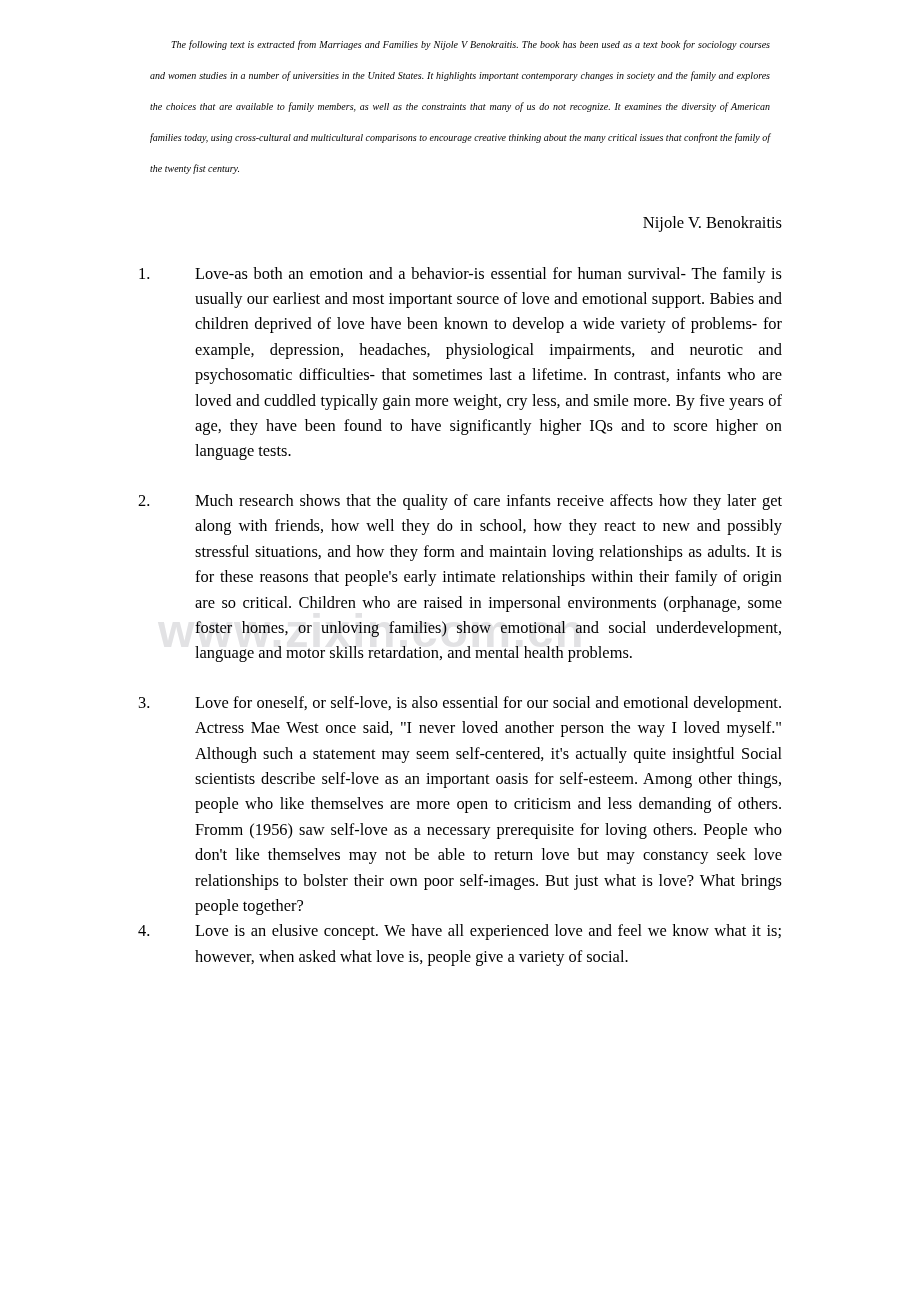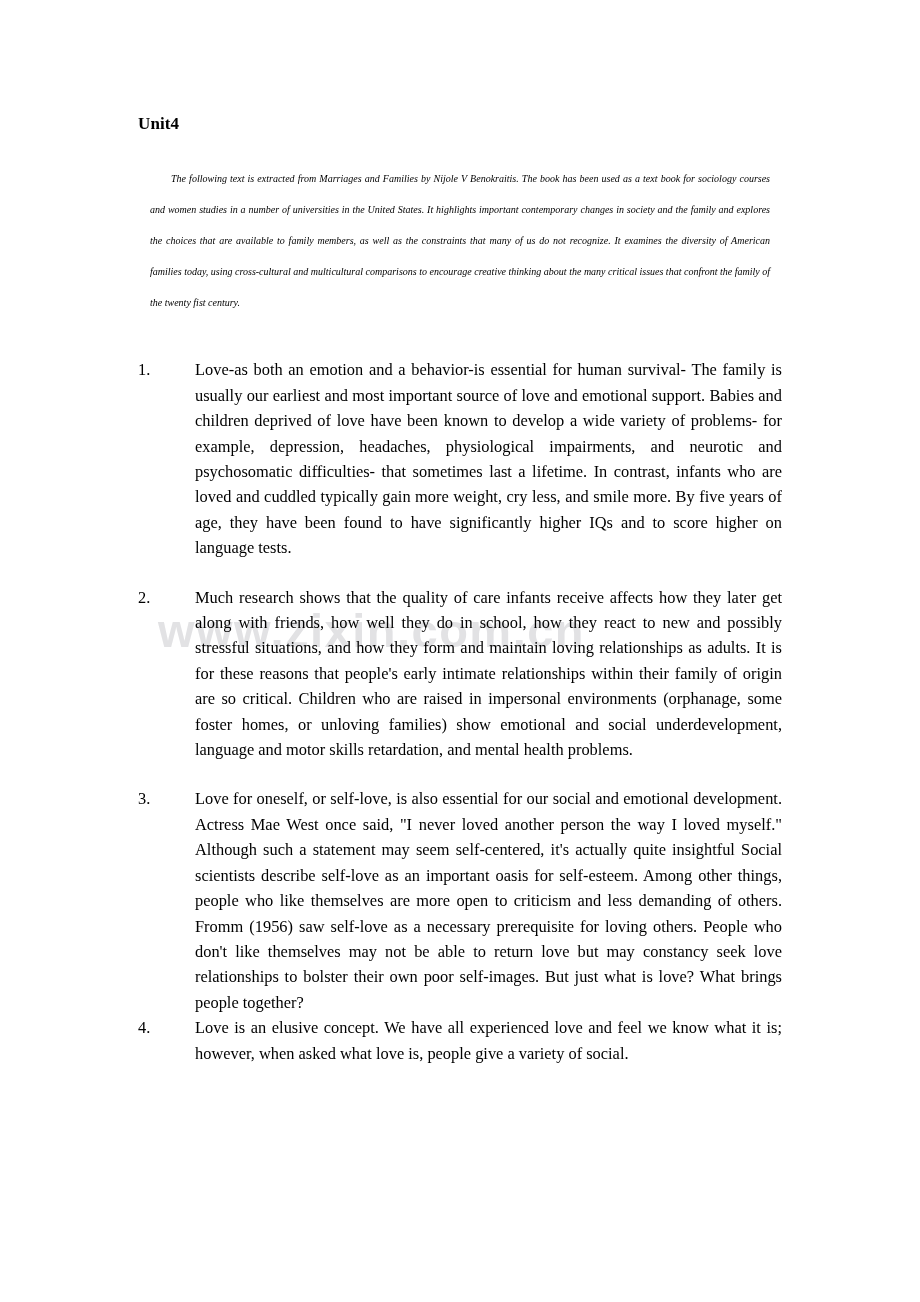--- a/index.html
+++ b/index.html
@@ -134,25 +134,25 @@
 </style>
 </head>
 <body>
 
 <div class="page">
 
   <div class="watermark">www.zixin.com.cn</div>
 
   <div class="content">
 
-    <h1 class="unit-heading">Unit4</h1>
 
     <p class="intro">The following text is extracted from Marriages and Families by Nijole V Benokraitis. The book has been used as a text book for sociology courses and women studies in a number of universities in the United States. It highlights important contemporary changes in society and the family and explores the choices that are available to family members, as well as the constraints that many of us do not recognize. It examines the diversity of American families today, using cross-cultural and multicultural comparisons to encourage creative thinking about the many critical issues that confront the family of the twenty fist century.</p>
 
 
+    <p class="byline">Nijole V. Benokraitis</p>
 
     <ol class="body-list">
 
       <li class="body-item">
         <span class="item-number">1.</span>
         <span class="item-text">Love-as both an emotion and a behavior-is essential for human survival- The family is usually our earliest and most important source of love and emotional support. Babies and children deprived of love have been known to develop a wide variety of problems- for example, depression, headaches, physiological impairments, and neurotic and psychosomatic difficulties- that sometimes last a lifetime. In contrast, infants who are loved and cuddled typically gain more weight, cry less, and smile more. By five years of age, they have been found to have significantly higher IQs and to score higher on language tests.</span>
       </li>
 
       <li class="body-item">
         <span class="item-number">2.</span>

